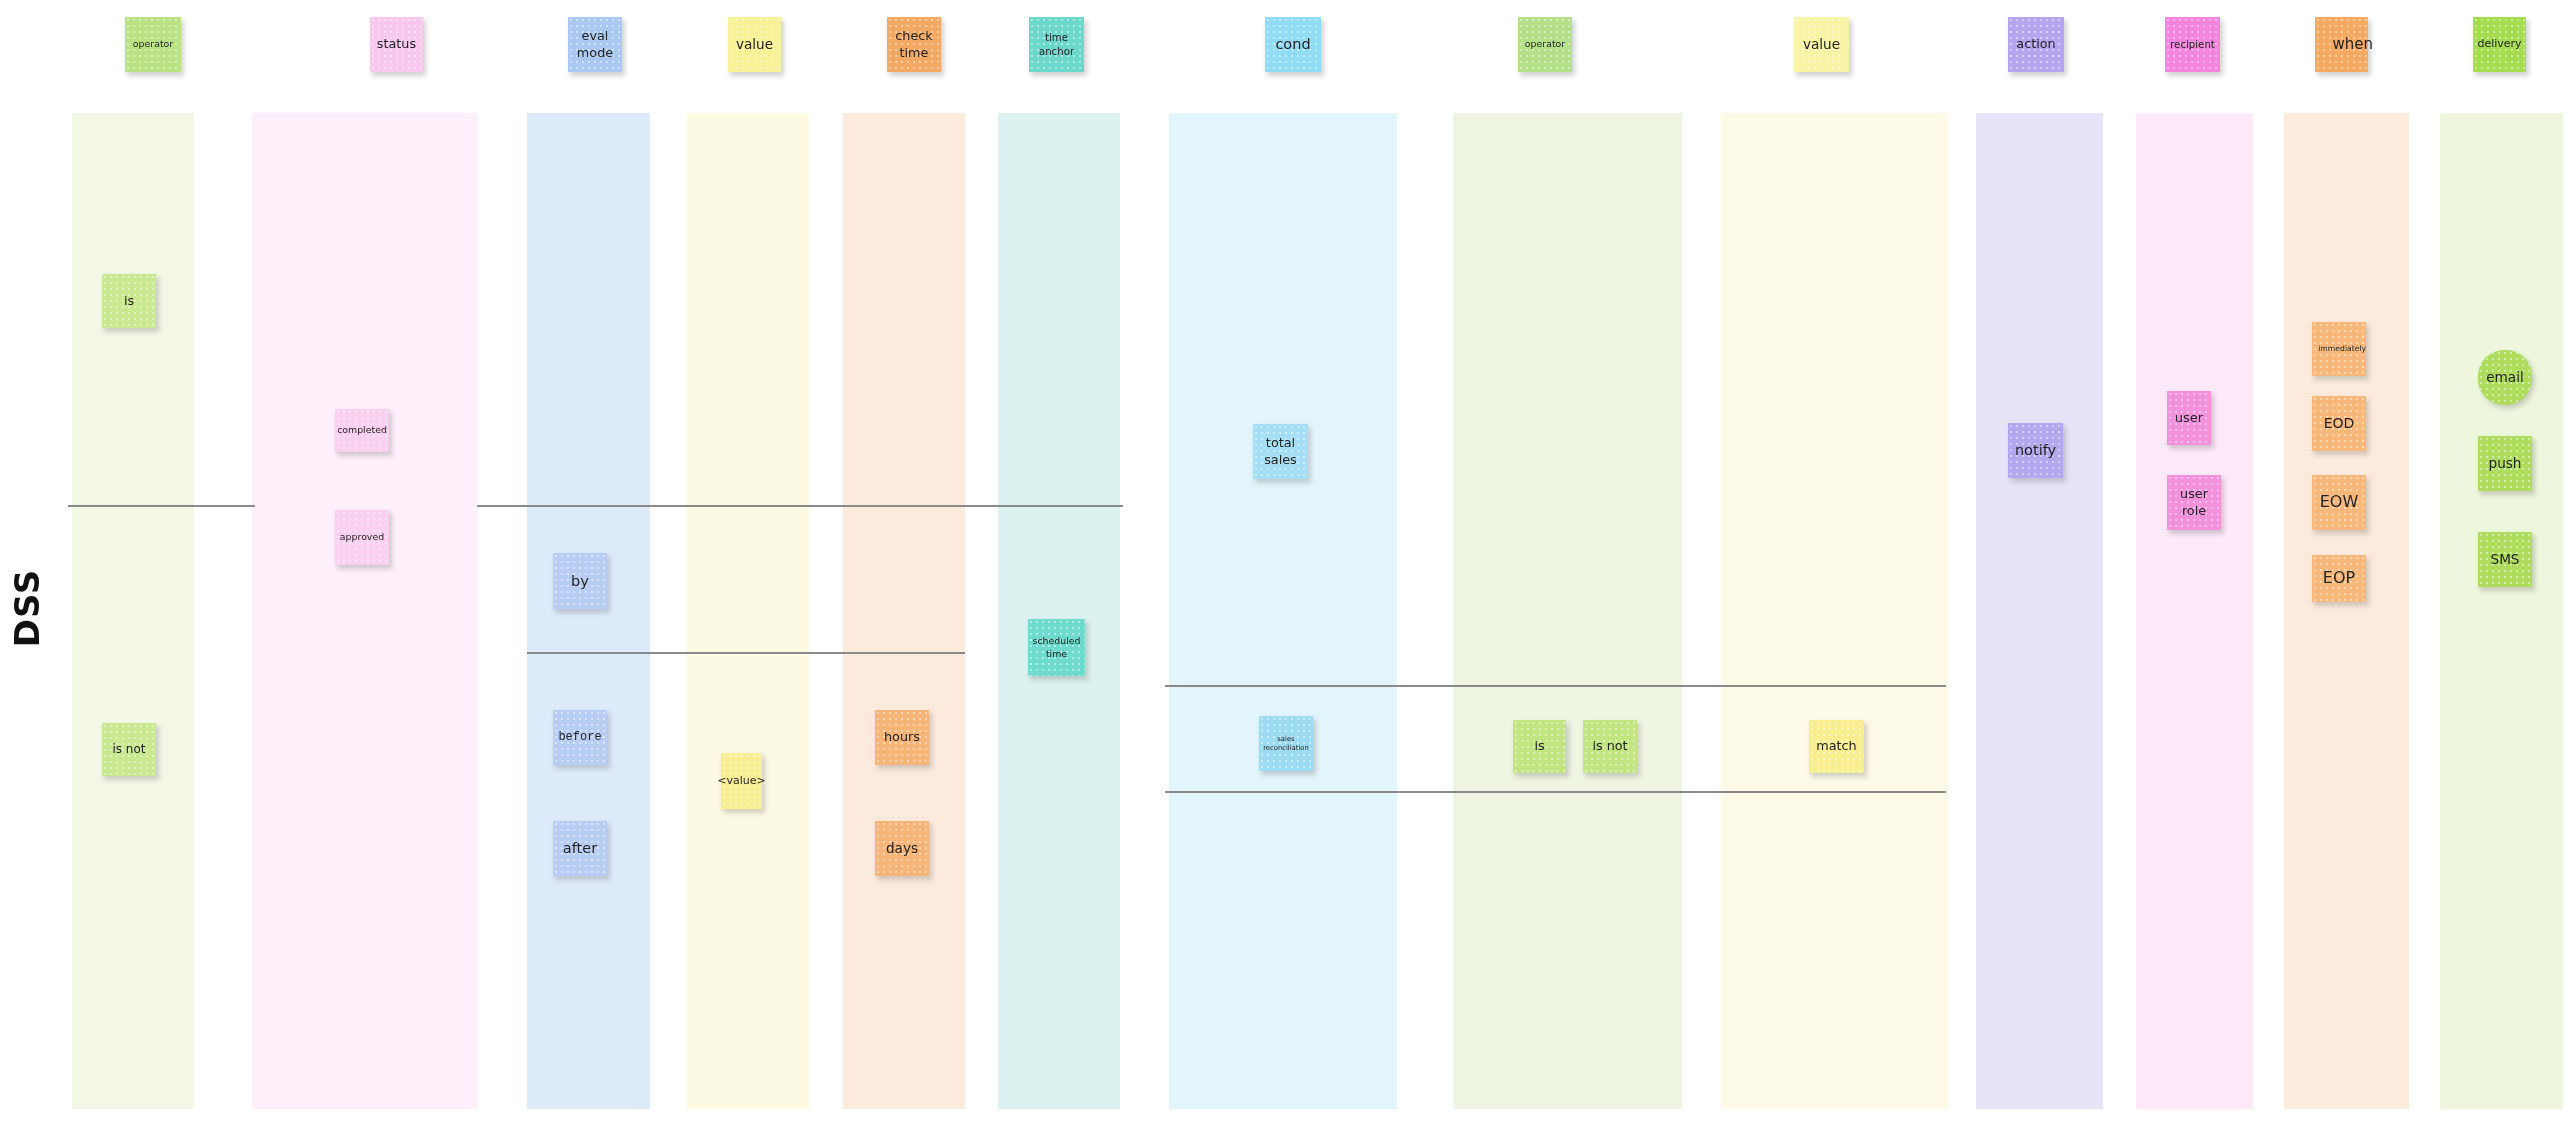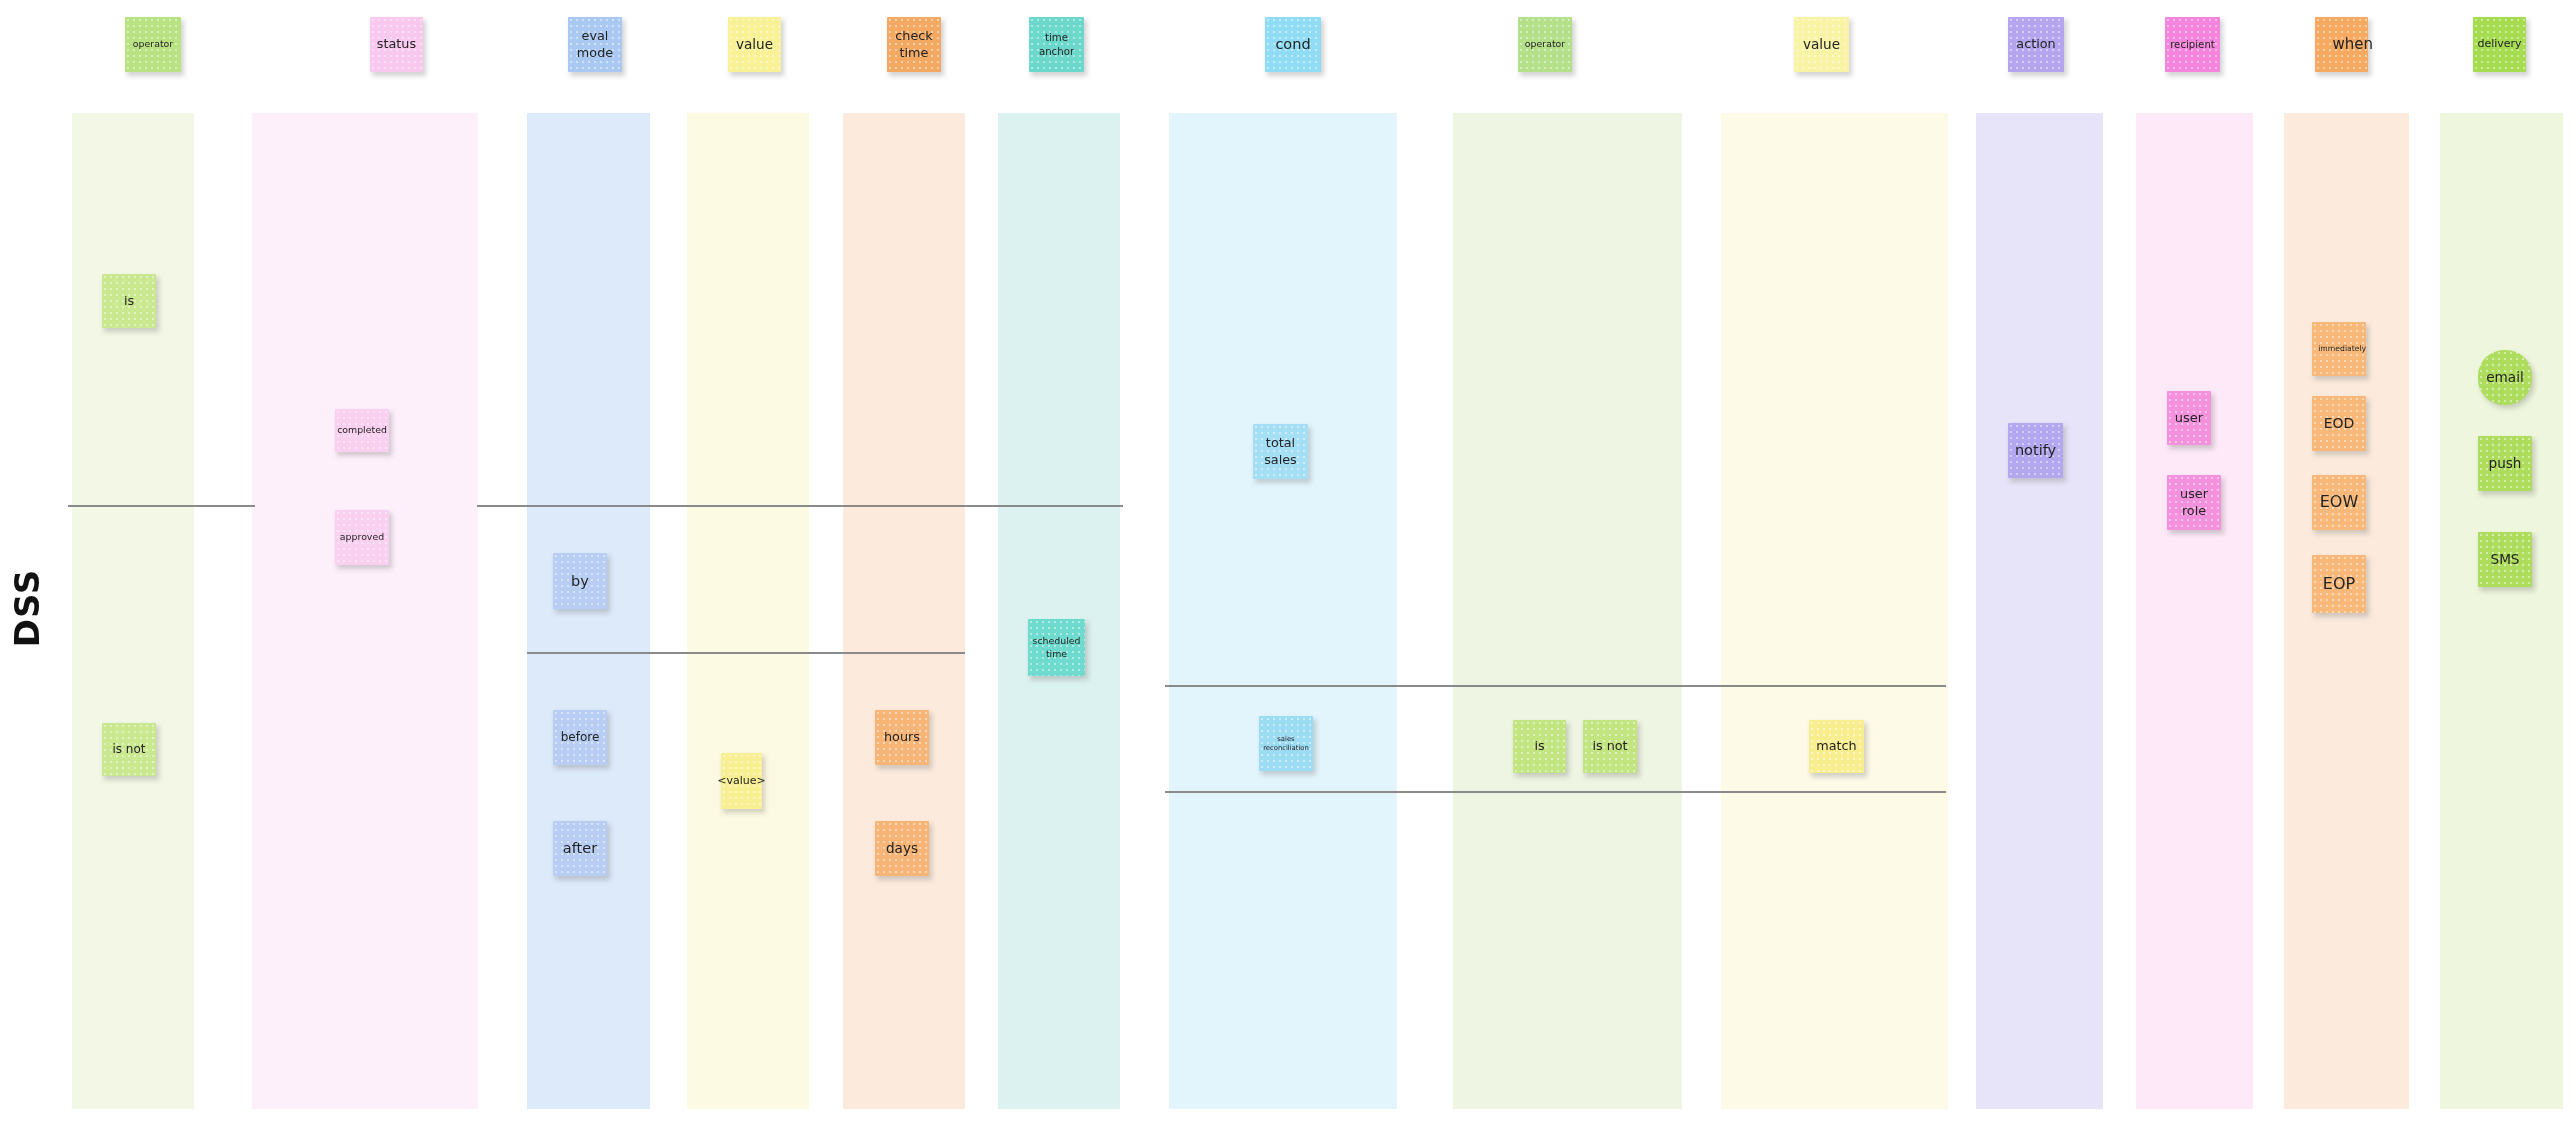--- a/index.html
+++ b/index.html
@@ -102,21 +102,21 @@
   <div class="chip" style="left: 335px; top: 409px; width: 54px; height: 43px; font-size: 9.4px; background-color: rgb(249, 208, 240);">
       <span>completed</span>
     </div>
   <div class="chip" style="left: 335px; top: 510px; width: 54px; height: 55px; font-size: 9.4px; background-color: rgb(249, 208, 240);">
       <span>approved</span>
     </div>
 
   <div class="chip" style="left: 553px; top: 553px; width: 54px; height: 56px; font-size: 14.5px; background-color: rgb(183, 205, 244);">
       <span>by</span>
     </div>
-  <div class="chip" style="left: 553px; top: 710px; width: 54px; height: 55px; font-size: 12px; background-color: rgb(183, 205, 244);">
+  <div class="chip" style="left: 553px; top: 710px; width: 54px; height: 55px; font-size: 12px; background-color: rgb(183, 205, 244); font-family: Liberation Mono, monospace;">
       <span>before</span>
     </div>
   <div class="chip" style="left: 553px; top: 821px; width: 54px; height: 55px; font-size: 14.5px; background-color: rgb(183, 205, 244);">
       <span>after</span>
     </div>
 
   <div class="chip" style="left: 721px; top: 753px; width: 41px; height: 56px; font-size: 11px; background-color: rgb(248, 239, 146);">
       <span>&lt;value&gt;</span>
     </div>
 
@@ -162,21 +162,21 @@
 
   <div class="chip" style="left: 2312px; top: 322px; width: 54px; height: 54px; font-size: 7.7px; background-color: rgb(247, 184, 122); padding-left: 8px;">
       <span>immediately</span>
     </div>
   <div class="chip" style="left: 2312px; top: 396px; width: 54px; height: 55px; font-size: 14px; background-color: rgb(247, 184, 122);">
       <span>EOD</span>
     </div>
   <div class="chip" style="left: 2312px; top: 475px; width: 54px; height: 55px; font-size: 16px; background-color: rgb(247, 184, 122);">
       <span>EOW</span>
     </div>
-  <div class="chip" style="left: 2312px; top: 555px; width: 54px; height: 58px; font-size: 16px; background-color: rgb(247, 184, 122);">
+  <div class="chip" style="left: 2312px; top: 555px; width: 54px; height: 47px; font-size: 16px; background-color: rgb(247, 184, 122);">
       <span>EOP</span>
     </div>
 
   <div class="chip" style="left: 2478px; top: 350px; width: 54px; height: 55px; font-size: 13.6px; background-color: rgb(174, 221, 94); border-radius: 26px;">
       <span>email</span>
     </div>
   <div class="chip" style="left: 2478px; top: 436px; width: 54px; height: 55px; font-size: 13.6px; background-color: rgb(174, 221, 94);">
       <span>push</span>
     </div>
   <div class="chip" style="left: 2478px; top: 532px; width: 54px; height: 55px; font-size: 13.6px; background-color: rgb(174, 221, 94);">

